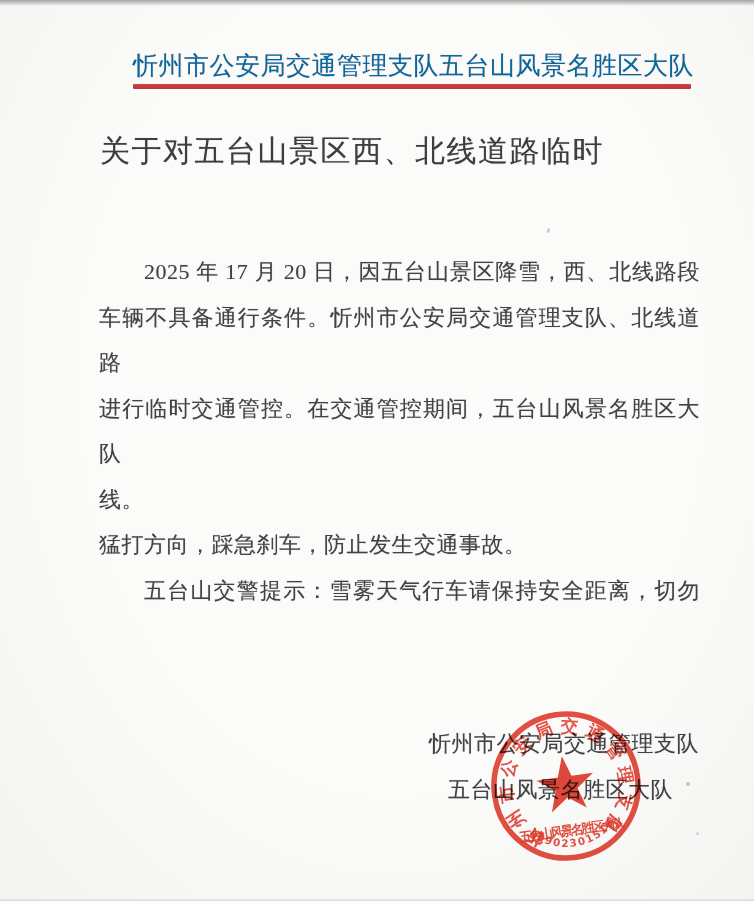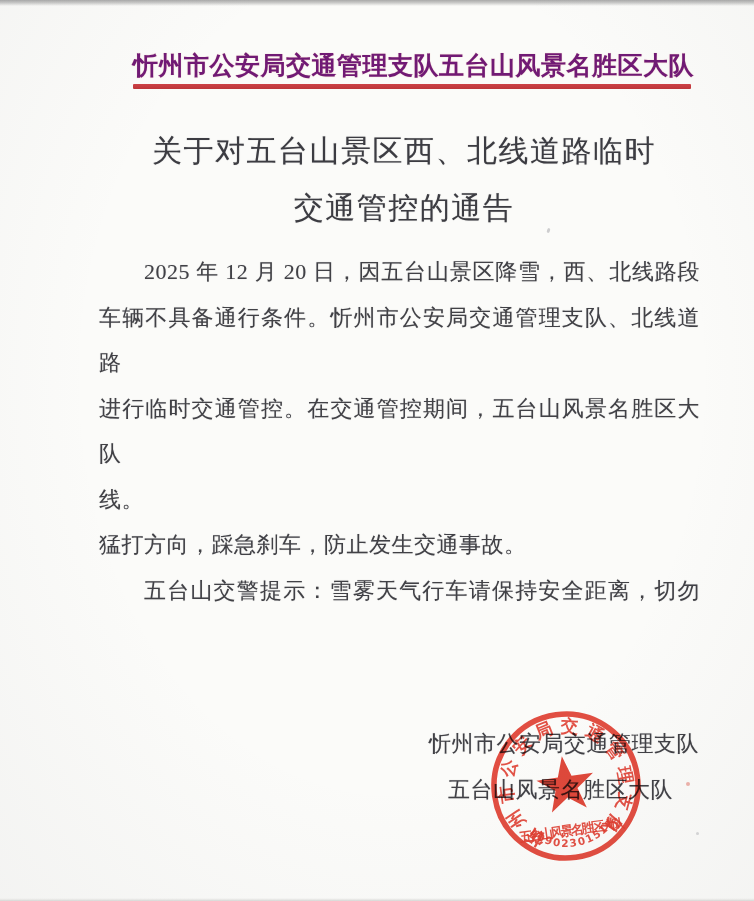--- a/index.html
+++ b/index.html
@@ -16,31 +16,31 @@
   .wash{position:absolute;inset:0;pointer-events:none;
     background:radial-gradient(ellipse at 52% 42%,rgba(255,255,255,0) 55%,rgba(120,122,128,0.06) 100%);}
   .speck{position:absolute;border-radius:50%;}
   .speck.s1{left:547px;top:228px;width:3px;height:5px;background:rgba(120,120,128,.35);transform:rotate(20deg);}
   .speck.s2{left:686px;top:782px;width:4px;height:4px;background:rgba(214,70,55,.4);}
   .speck.s3{left:696px;top:832px;width:3px;height:3px;background:rgba(130,130,135,.3);}
 
   
   .header{
     position:absolute;left:133px;top:49px;width:558px;
-    font-size:25px;font-weight:700;color:#701a75;
+    font-size:25px;font-weight:400;color:#0369a1;
     text-align:justify;text-align-last:justify;letter-spacing:.5px;
     text-shadow:0 0 1px rgba(205,70,70,.4);white-space:nowrap;
   }
   .rule{position:absolute;left:133px;top:84px;width:558px;height:5px;
     background:linear-gradient(to bottom,#cc4246,#bd3539);border-radius:1px;}
 
   
   .title{
     position:absolute;left:100px;top:122px;width:608px;
-    text-align:center;font-size:30px;line-height:57px;
+    text-align:left;font-size:30px;line-height:57px;
     color:#3c3c42;letter-spacing:1.5px;font-weight:500;
     text-shadow:0 0 1px rgba(60,60,66,.35);
   }
 
   
   .body{
     position:absolute;left:99px;top:249px;width:601px;
     font-size:22px;line-height:45.5px;color:#414146;
     letter-spacing:.5px;text-shadow:0 0 1px rgba(65,65,70,.32);
   }
@@ -69,25 +69,24 @@
 <div class="page">
 
   <div class="edge-top"></div>
   <div class="wash"></div>
 
   <div class="header">忻州市公安局交通管理支队五台山风景名胜区大队</div>
   <div class="rule"></div>
 
   <div class="title">
     <div>关于对五台山景区西、北线道路临时</div>
-    <div>交通管控的通告</div>
   </div>
 
   <div class="body">
-    <div class="ln full ind">2025 年 12 月 20 日，因五台山景区降雪，西、北线路段</div>
+    <div class="ln full ind">2025 年 17 月 20 日，因五台山景区降雪，西、北线路段</div>
     <div class="ln full">车辆不具备通行条件。忻州市公安局交通管理支队、北线道路</div>
     <div class="ln full">进行临时交通管控。在交通管控期间，五台山风景名胜区大队</div>
     <div class="ln">线。</div>
     <div class="ln">猛打方向，踩急刹车，防止发生交通事故。</div>
     <div class="ln full ind">五台山交警提示：雪雾天气行车请保持安全距离，切勿</div>
   </div>
 
   <div class="sig">
     <div class="l1">忻州市公安局交通管理支队</div>
     <div>五台山风景名胜区大队</div>

